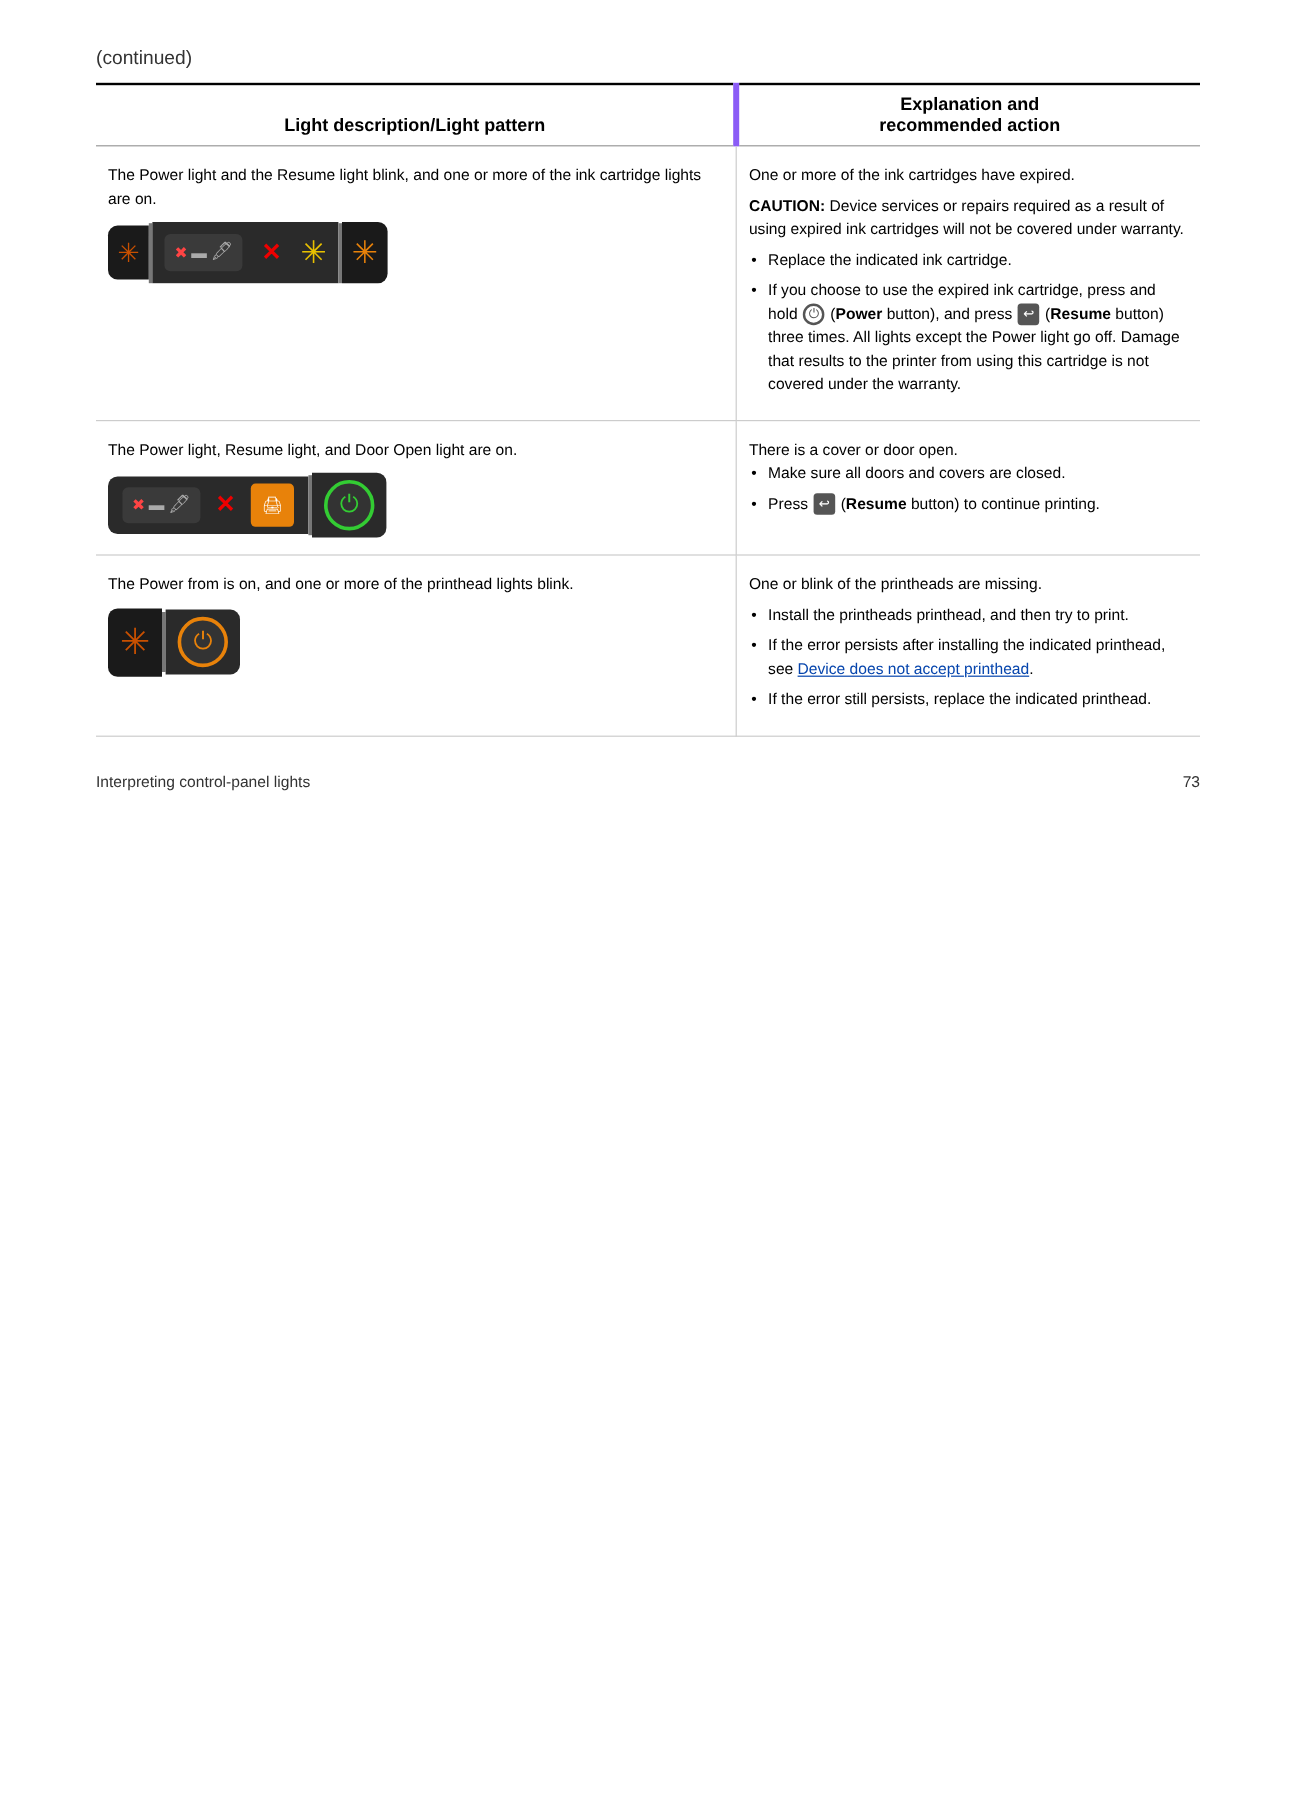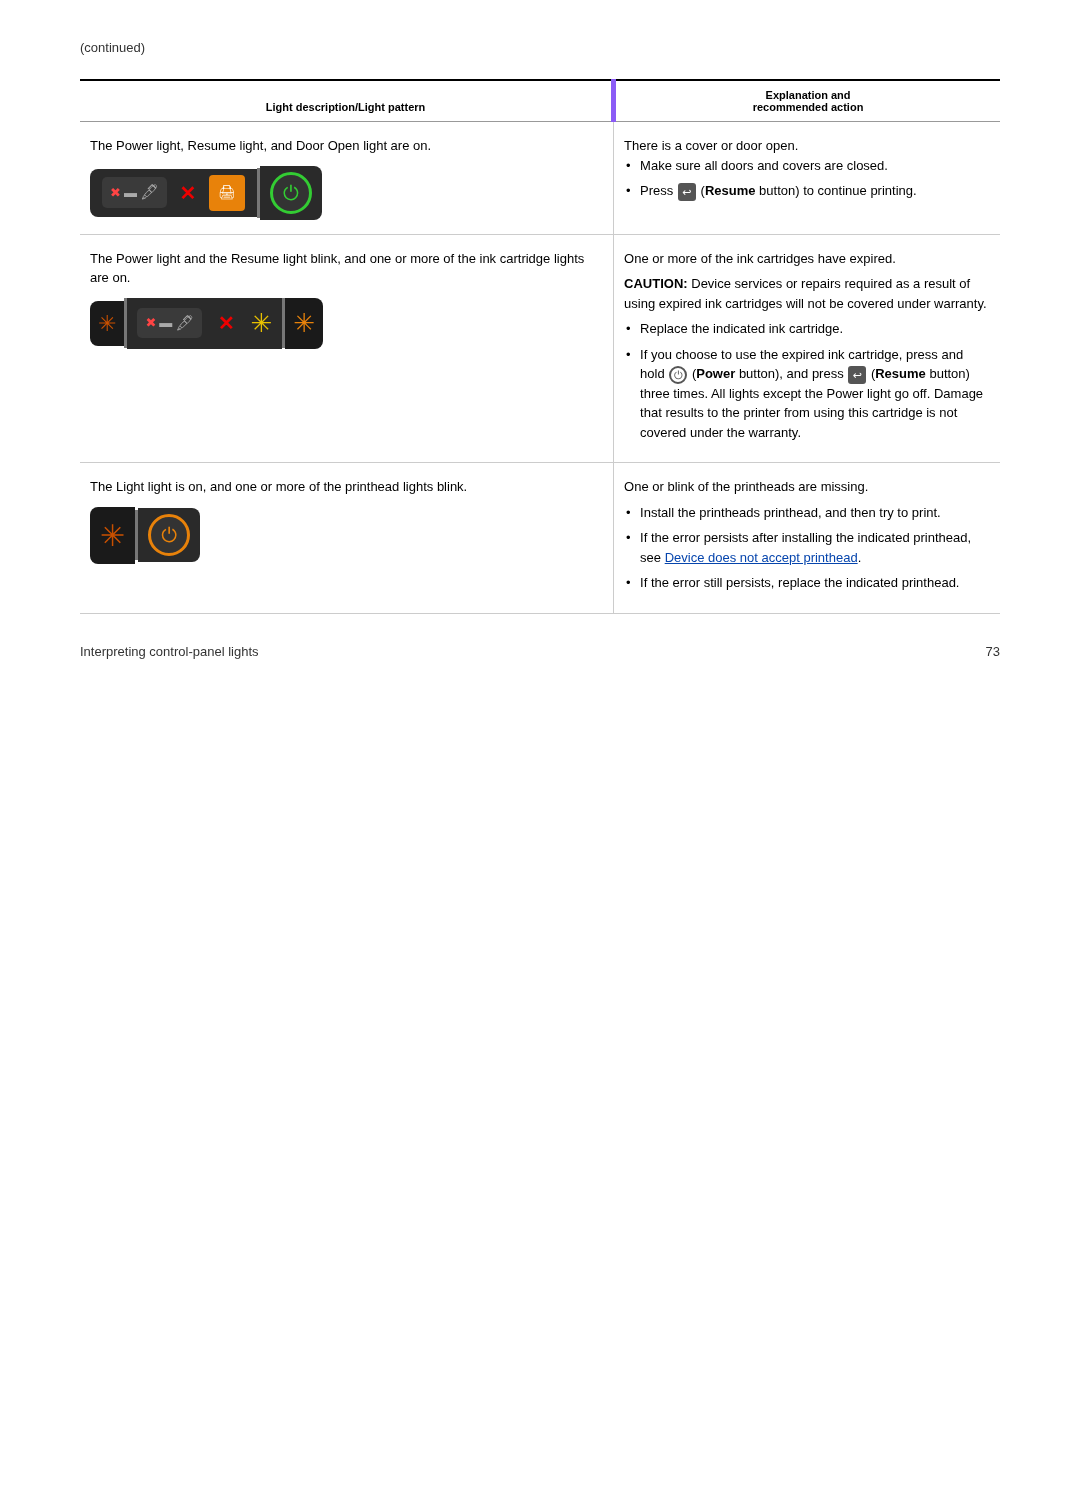--- a/index.html
+++ b/index.html
@@ -6,34 +6,34 @@
     body {
       font-family: Arial, Helvetica, sans-serif;
       font-size: 13px;
       background: #fff;
       color: #000;
       width: 1080px;
       min-height: 1495px;
       padding: 40px 80px 60px 80px;
     }
     .continued {
-      font-size: 13px;
-      margin-bottom: 24px;
+      font-size: 16px;
+      margin-bottom: 11px;
       color: #333;
     }
     table {
       width: 100%;
       border-collapse: collapse;
     }
     table thead tr th {
       border-top: 2px solid #000;
       border-bottom: 1px solid #999;
       padding: 8px 10px;
       font-weight: bold;
-      font-size: 11px;
+      font-size: 15px;
       vertical-align: bottom;
     }
     table thead tr th:first-child {
       width: 58%;
       border-right: 5px solid #8b5cf6;
     }
     table thead tr th:last-child {
       width: 42%;
     }
     table tbody tr td {
@@ -248,58 +248,20 @@
   <thead>
     <tr>
       <th>Light description/Light pattern</th>
       <th>
         <span>Explanation and</span><br>
         <span>recommended action</span>
       </th>
     </tr>
   </thead>
   <tbody>
-
-    <tr>
-      <td>
-        <p>The Power light, Resume light, and Door Open light are on.</p>
-
-        <div class="panel-row1">
-          <div class="pr1-main">
-
-            <div style="display:flex;align-items:center;gap:5px;">
-
-              <div style="display:flex;align-items:center;gap:3px;background:#3a3a3a;border-radius:5px;padding:4px 8px;">
-                <span style="color:#f44;font-size:13px;">✖</span>
-                <span style="color:#aaa;font-size:13px;">▬</span>
-                <span style="color:#aaa;font-size:15px;">🖋</span>
-              </div>
-
-              <div class="icon-btn cancel-btn">✕</div>
-
-              <div class="icon-btn orange-btn" style="font-size:14px;">🖨</div>
-            </div>
-          </div>
-          <div class="pr1-sep"></div>
-          <div class="pr1-power">
-            <div class="icon-btn power-btn lit">⏻</div>
-          </div>
-        </div>
-      </td>
-      <td>
-        <p>There is a cover or door open.</p>
-        <ul class="action-list">
-          <li>Make sure all doors and covers are closed.</li>
-          <li>
-            Press <span class="inline-icon">↩</span>
-            (<strong>Resume</strong> button) to continue printing.
-          </li>
-        </ul>
-      </td>
-    </tr>
 
     <tr>
       <td>
         <p>The Power light and the Resume light blink, and one or more of the ink cartridge lights are on.</p>
 
         <div class="panel-row2">
 
           <div class="pr2-left">
             <span class="starburst dark">✳</span>
           </div>
@@ -339,21 +301,59 @@
             (<strong>Power</strong> button), and press
             <span class="inline-icon">↩</span>
             (<strong>Resume</strong> button) three times. All lights except the Power light go off. Damage that results to the printer from using this cartridge is not covered under the warranty.
           </li>
         </ul>
       </td>
     </tr>
 
     <tr>
       <td>
-        <p>The Light light is on, and one or more of the printhead lights blink.</p>
+        <p>The Power light, Resume light, and Door Open light are on.</p>
+
+        <div class="panel-row1">
+          <div class="pr1-main">
+
+            <div style="display:flex;align-items:center;gap:5px;">
+
+              <div style="display:flex;align-items:center;gap:3px;background:#3a3a3a;border-radius:5px;padding:4px 8px;">
+                <span style="color:#f44;font-size:13px;">✖</span>
+                <span style="color:#aaa;font-size:13px;">▬</span>
+                <span style="color:#aaa;font-size:15px;">🖋</span>
+              </div>
+
+              <div class="icon-btn cancel-btn">✕</div>
+
+              <div class="icon-btn orange-btn" style="font-size:14px;">🖨</div>
+            </div>
+          </div>
+          <div class="pr1-sep"></div>
+          <div class="pr1-power">
+            <div class="icon-btn power-btn lit">⏻</div>
+          </div>
+        </div>
+      </td>
+      <td>
+        <p>There is a cover or door open.</p>
+        <ul class="action-list">
+          <li>Make sure all doors and covers are closed.</li>
+          <li>
+            Press <span class="inline-icon">↩</span>
+            (<strong>Resume</strong> button) to continue printing.
+          </li>
+        </ul>
+      </td>
+    </tr>
+
+    <tr>
+      <td>
+        <p>The Power from is on, and one or more of the printhead lights blink.</p>
 
         <div class="panel-row3">
 
           <div class="pr3-left" style="padding:6px 10px;">
             <span class="starburst dark" style="font-size:30px;color:#c85000;">✳</span>
           </div>
 
           <div class="pr3-sep"></div>
 
           <div class="pr3-right">

